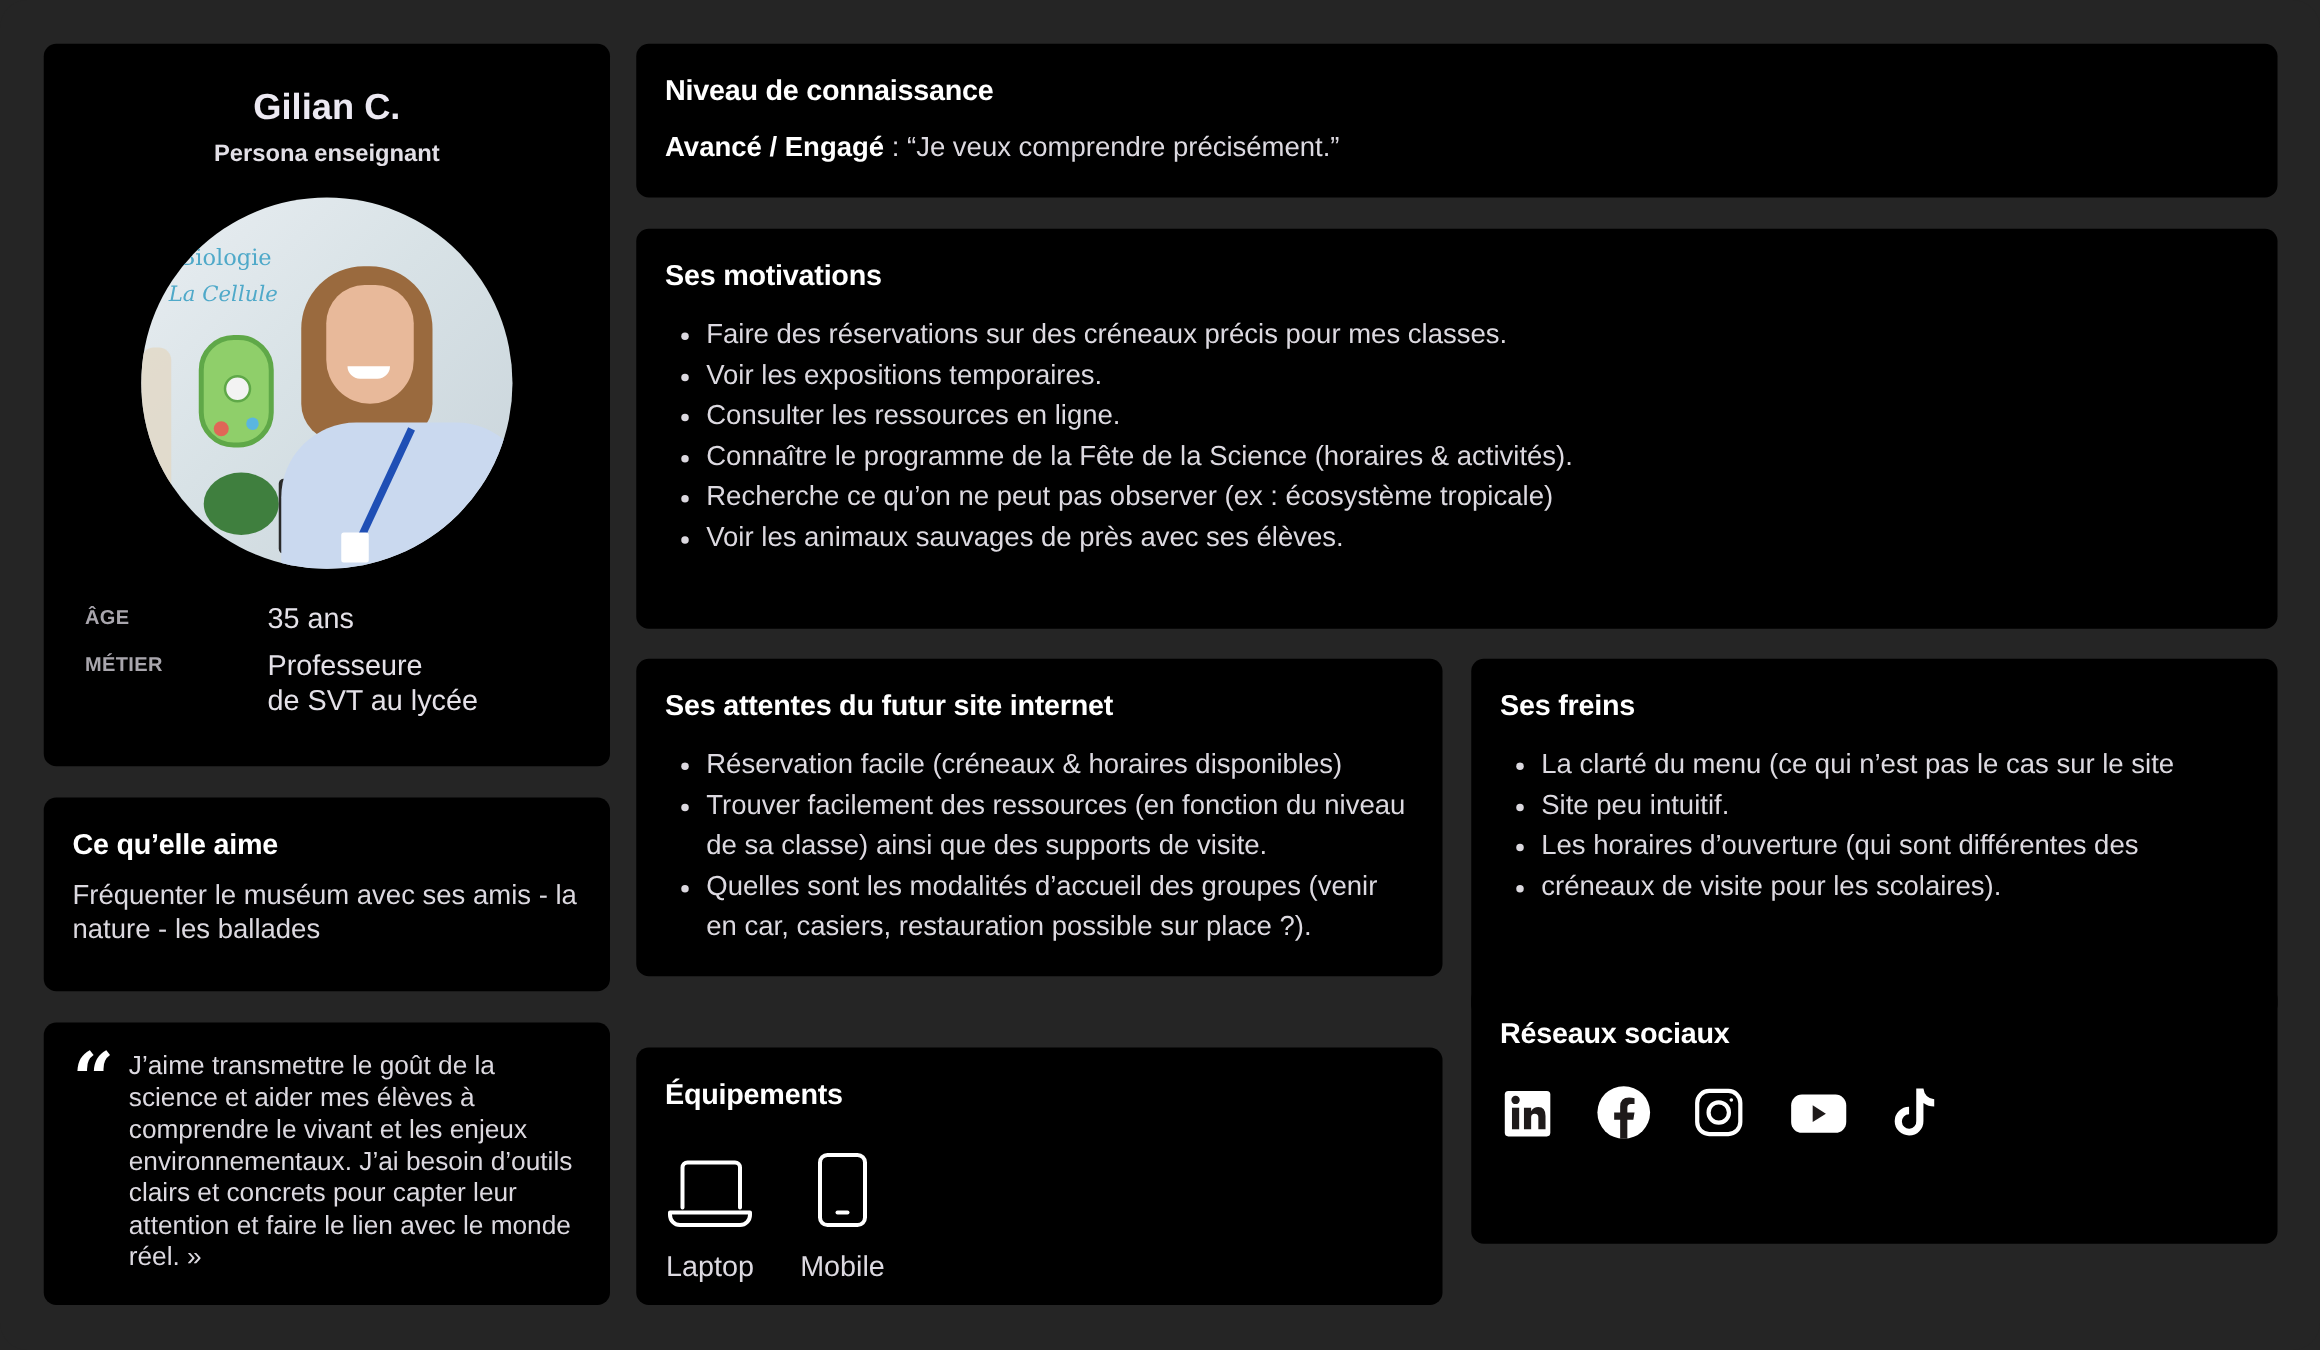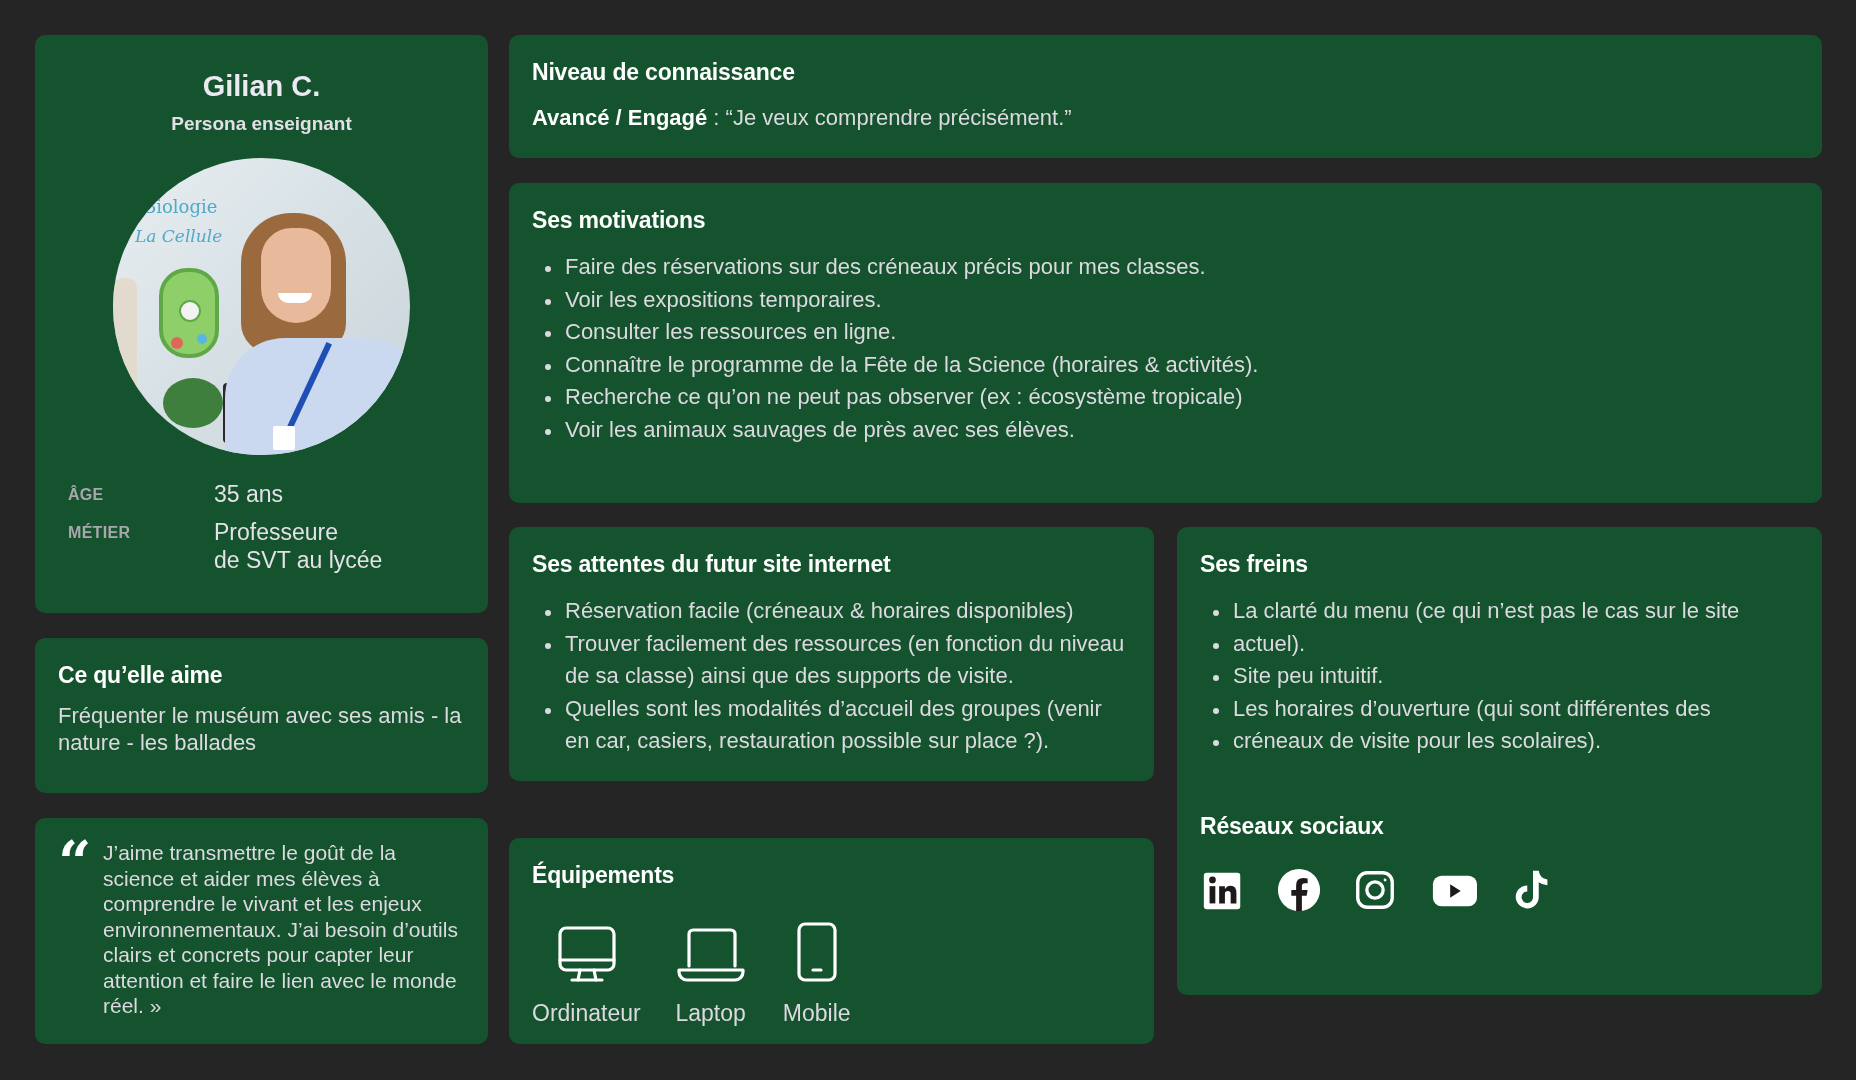--- a/index.html
+++ b/index.html
@@ -8,21 +8,21 @@
     background: #252525;
     font-family: "Liberation Sans", "DejaVu Sans", sans-serif;
     color: #e6e4ea;
     position: relative;
   }
   .frame {
     position: absolute; left: 0; top: 0; width: 1856px; height: 1080px;
     background: #252525; border-radius: 22px;
   }
   .card {
-    position: absolute; background: #14532d; border-radius: 10px;
+    position: absolute; background: #000000; border-radius: 10px;
   }
   .card h2 {
     font-size: 23px; font-weight: 700; color: #ffffff; letter-spacing: -0.2px;
   }
   .body-text { font-size: 22px; color: #dcd9e0; line-height: 27px; font-weight: 400; }
 
   
   #profile { left: 35px; top: 35px; width: 453px; height: 578px; }
   #profile .name { position: absolute; top: 35px; width: 100%; text-align: center; font-size: 29px; font-weight: 700; color: #ece9f2; }
   #profile .role { position: absolute; top: 78px; width: 100%; text-align: center; font-size: 19px; font-weight: 700; color: #e2dfe6; }
@@ -172,40 +172,29 @@
       <li>Réservation facile (créneaux &amp; horaires disponibles)</li>
       <li>Trouver facilement des ressources (en fonction du niveau de sa classe) ainsi que des supports de visite.</li>
       <li>Quelles sont les modalités d’accueil des groupes (venir en car, casiers, restauration possible sur place ?).</li>
     </ul>
   </section>
 
   <section class="card" id="brakes">
     <h2>Ses freins</h2>
     <ul class="bullets">
       <li>La clarté du menu (ce qui n’est pas le cas sur le site</li>
-      <li>actuel).</li>
       <li>Site peu intuitif.</li>
       <li>Les horaires d’ouverture (qui sont différentes des</li>
       <li>créneaux de visite pour les scolaires).</li>
     </ul>
   </section>
 
   <section class="card" id="equipment">
     <h2>Équipements</h2>
     <div class="devices">
-      <div class="device">
-        <svg viewBox="0 0 72 72" fill="none" stroke="#ffffff" stroke-width="3.2" stroke-linecap="round" stroke-linejoin="round">
-          <rect x="10" y="10" width="54" height="42" rx="6"></rect>
-          <line x1="10" y1="42" x2="64" y2="42"></line>
-          <line x1="30" y1="52" x2="28" y2="62"></line>
-          <line x1="44" y1="52" x2="46" y2="62"></line>
-          <line x1="22" y1="62" x2="52" y2="62"></line>
-        </svg>
-        <span>Ordinateur</span>
-      </div>
       <div class="device">
         <svg viewBox="0 0 72 72" fill="none" stroke="#ffffff" stroke-width="3.2" stroke-linecap="round" stroke-linejoin="round">
           <path d="M14 48 V16 a4 4 0 0 1 4 -4 H56 a4 4 0 0 1 4 4 V48"></path>
           <path d="M4 52 H68 V54 a8 8 0 0 1 -8 8 H12 a8 8 0 0 1 -8 -8 Z"></path>
         </svg>
         <span>Laptop</span>
       </div>
       <div class="device">
         <svg viewBox="0 0 72 72" fill="none" stroke="#ffffff" stroke-width="3.2" stroke-linecap="round" stroke-linejoin="round">
           <rect x="18" y="6" width="36" height="56" rx="6"></rect>

